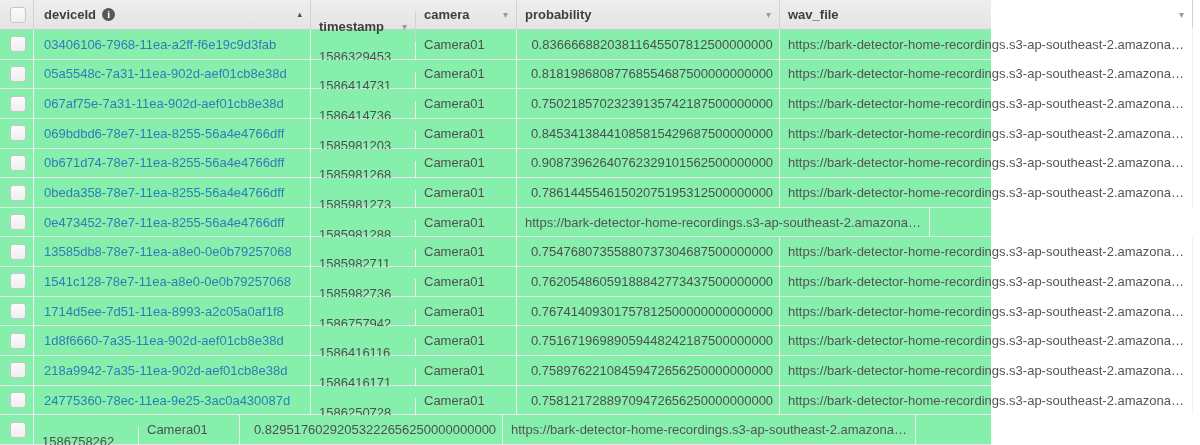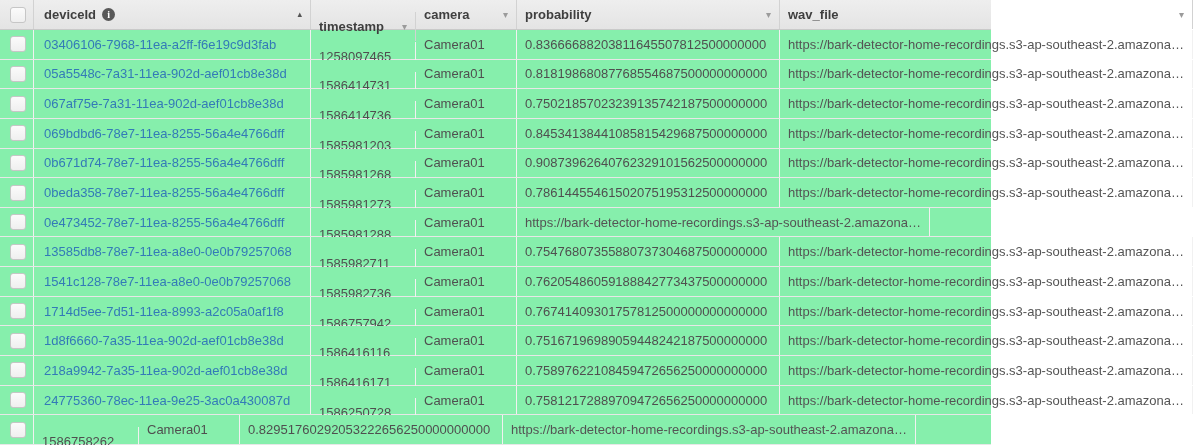--- a/index.html
+++ b/index.html
@@ -19,21 +19,21 @@
   .info-icon { width:13px; height:13px; border-radius:50%; background:#585858;
     color:#fff; display:inline-flex; align-items:center; justify-content:center;
     font-family:"Liberation Serif",serif; font-weight:bold; font-size:10px;
     margin-left:6px; flex:0 0 13px; }
 
   
   .col-check  { width:34px;  flex:0 0 34px;  }
   .col-device { width:277px; flex:0 0 277px; padding-left:10px; }
   .col-ts     { width:105px; flex:0 0 105px; padding-left:8px;margin-top:12px; }
   .col-cam    { width:101px; flex:0 0 101px; padding-left:8px; }
-  .col-prob   { width:263px; flex:0 0 263px; padding-left:8px; }
+  .col-prob   { width:263px; flex:0 0 263px; padding-left:8px;justify-content:center; }
   .col-wav    { width:413px; flex:0 0 413px; padding-left:8px;justify-content:space-between; }
   .col-sliver { flex:1 1 auto; border-right:none !important; }
   .header-cell.col-check { padding-left:10px; }
 
   
   .body { flex:1 1 auto; display:flex; flex-direction:column; }
   .row { display:flex; height:29.643px; flex:0 0 29.643px;
     border-bottom:1px solid #e7e7e7; background:#86efac; }
   .cell { display:flex; align-items:center; height:100%; overflow:hidden;
     white-space:nowrap; border-right:1px solid #f1f1f1; }
@@ -81,21 +81,21 @@
   </div>
   <div class="body" id="table-body">
   <div class="row">
     <div class="cell col-check">
       <div class="checkbox"></div>
     </div>
     <div class="cell col-device">
       <a class="link">03406106-7968-11ea-a2ff-f6e19c9d3fab</a>
     </div>
     <div class="cell col-ts">
-      <span class="val">1258097465</span>
+      <span class="val">1586329453</span>
     </div>
     <div class="cell col-cam">
       <span class="val">Camera01</span>
     </div>
     <div class="cell col-prob">
       <span class="val">0.83666688203811645507812500000000</span>
     </div>
     <div class="cell col-wav">
       <span class="wav">https://bark-detector-home-recordings.s3-ap-southeast-2.amazonaws.com/…</span>
     </div>

